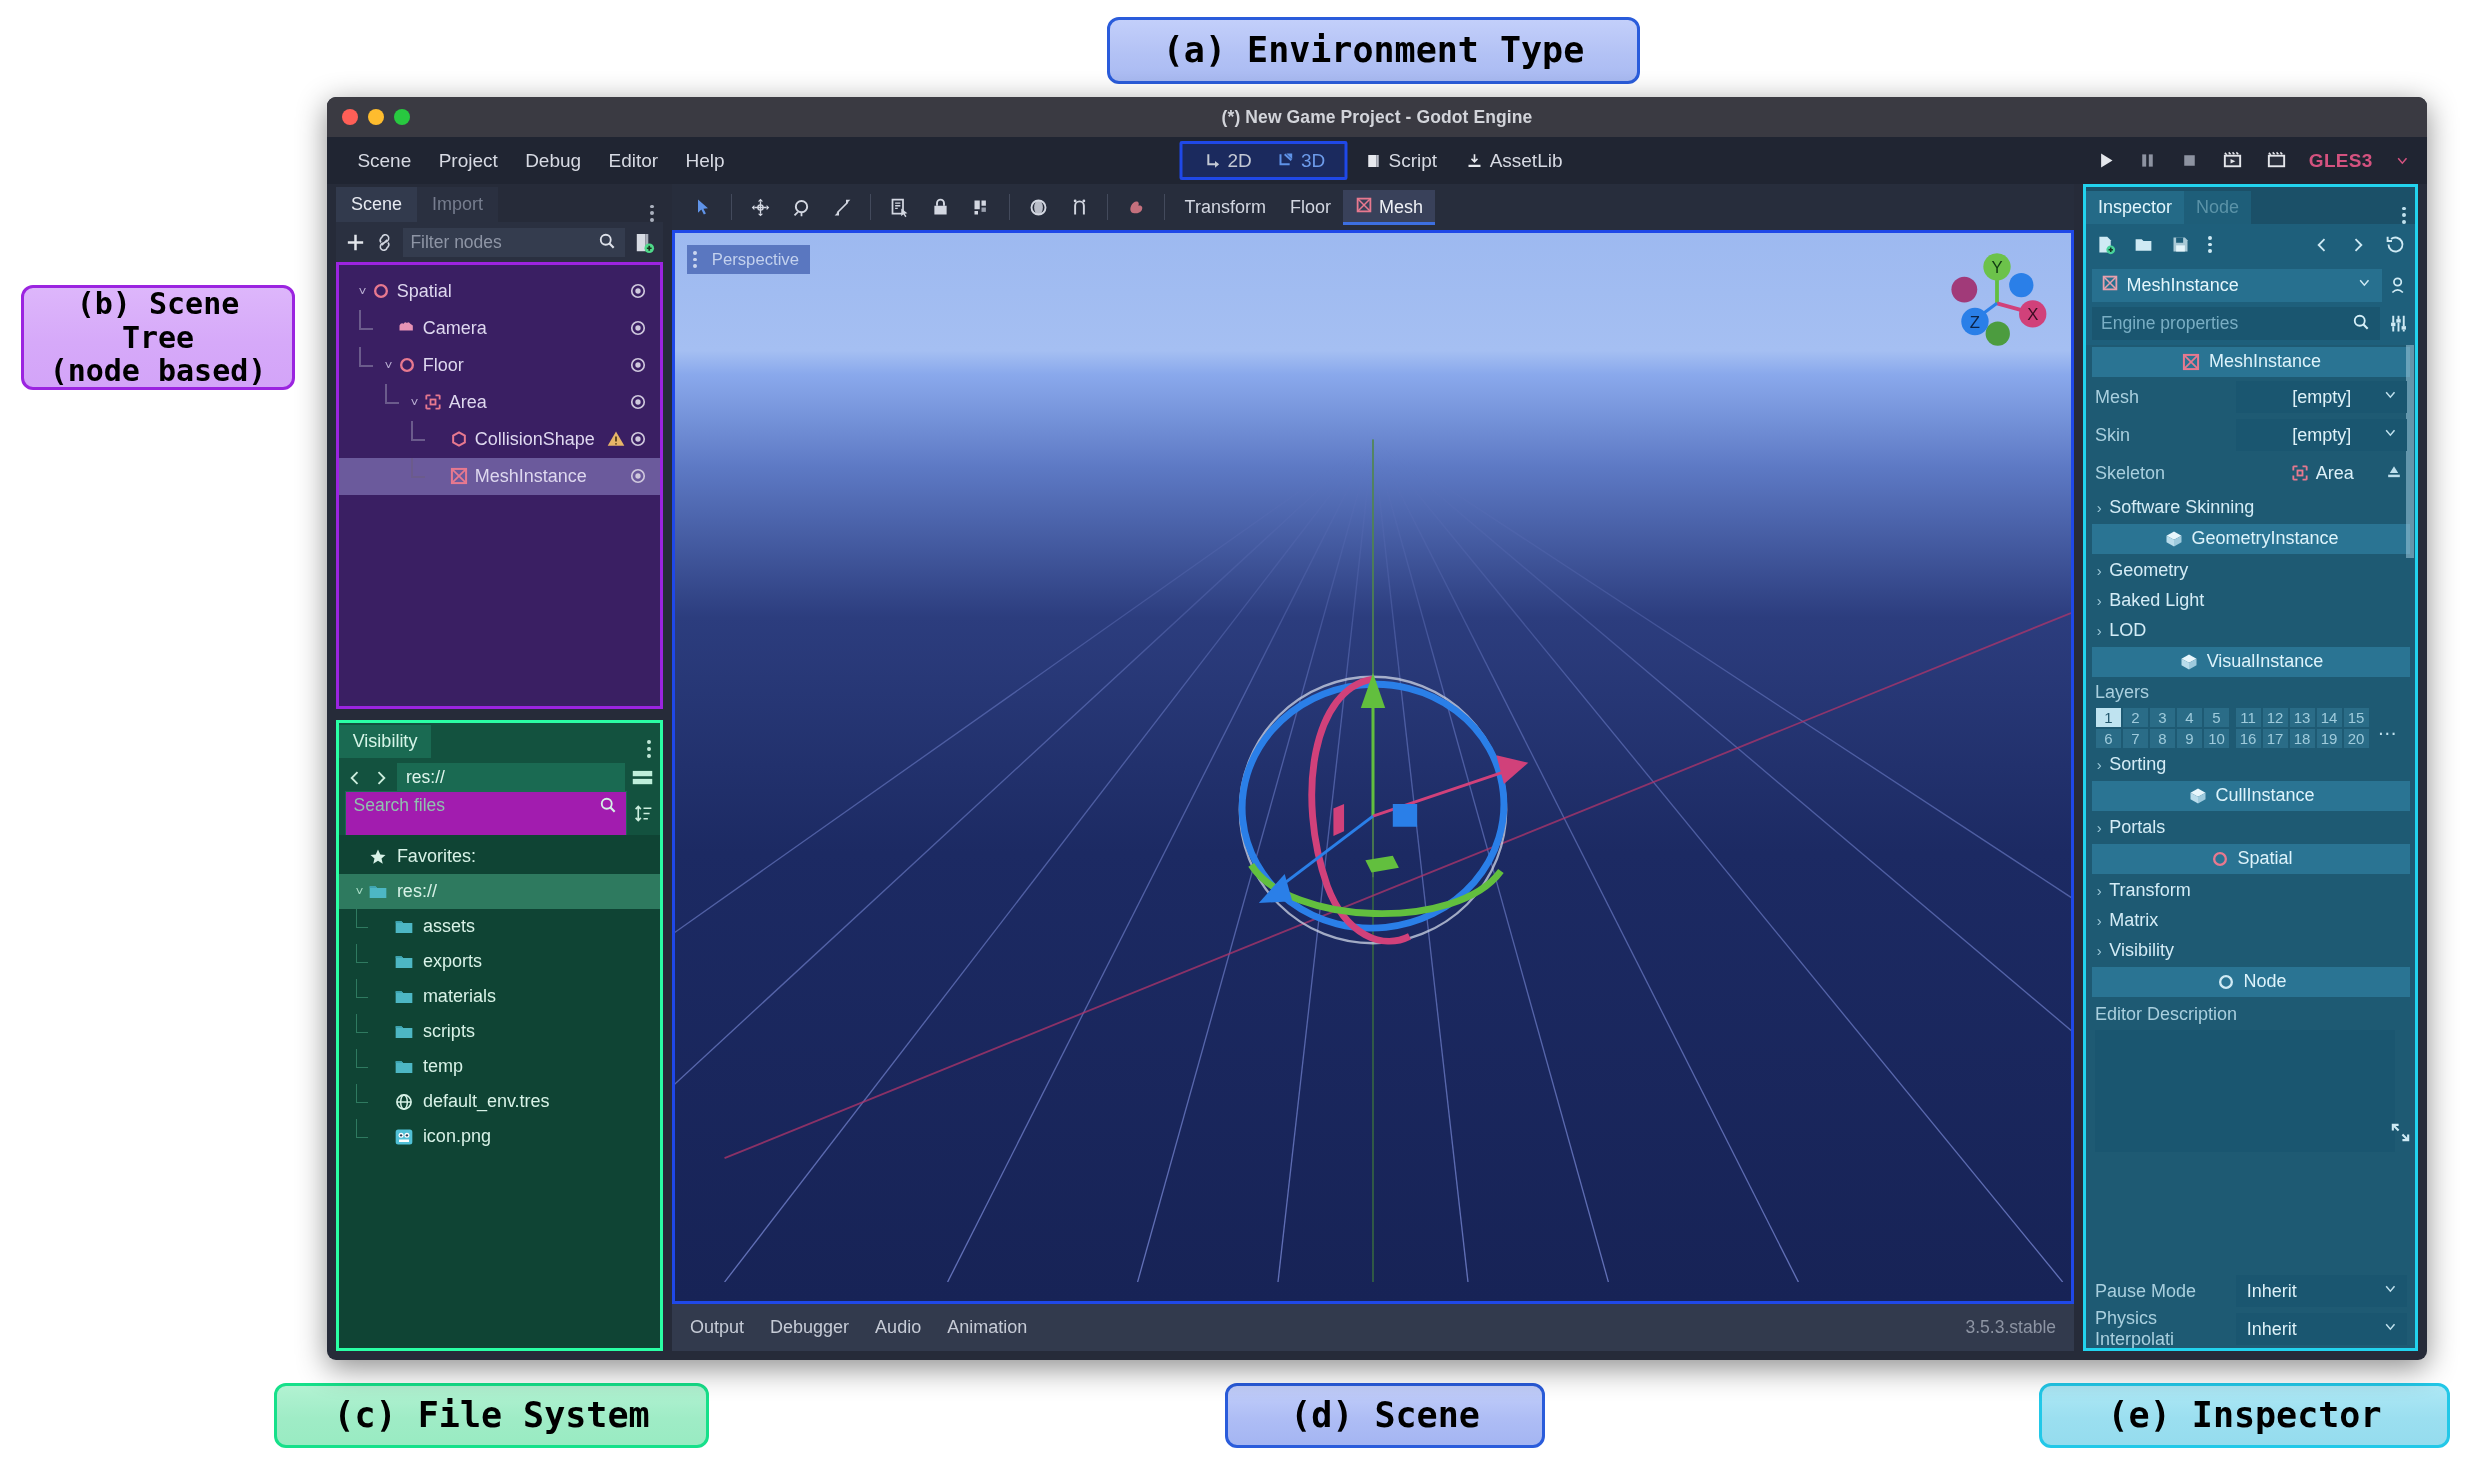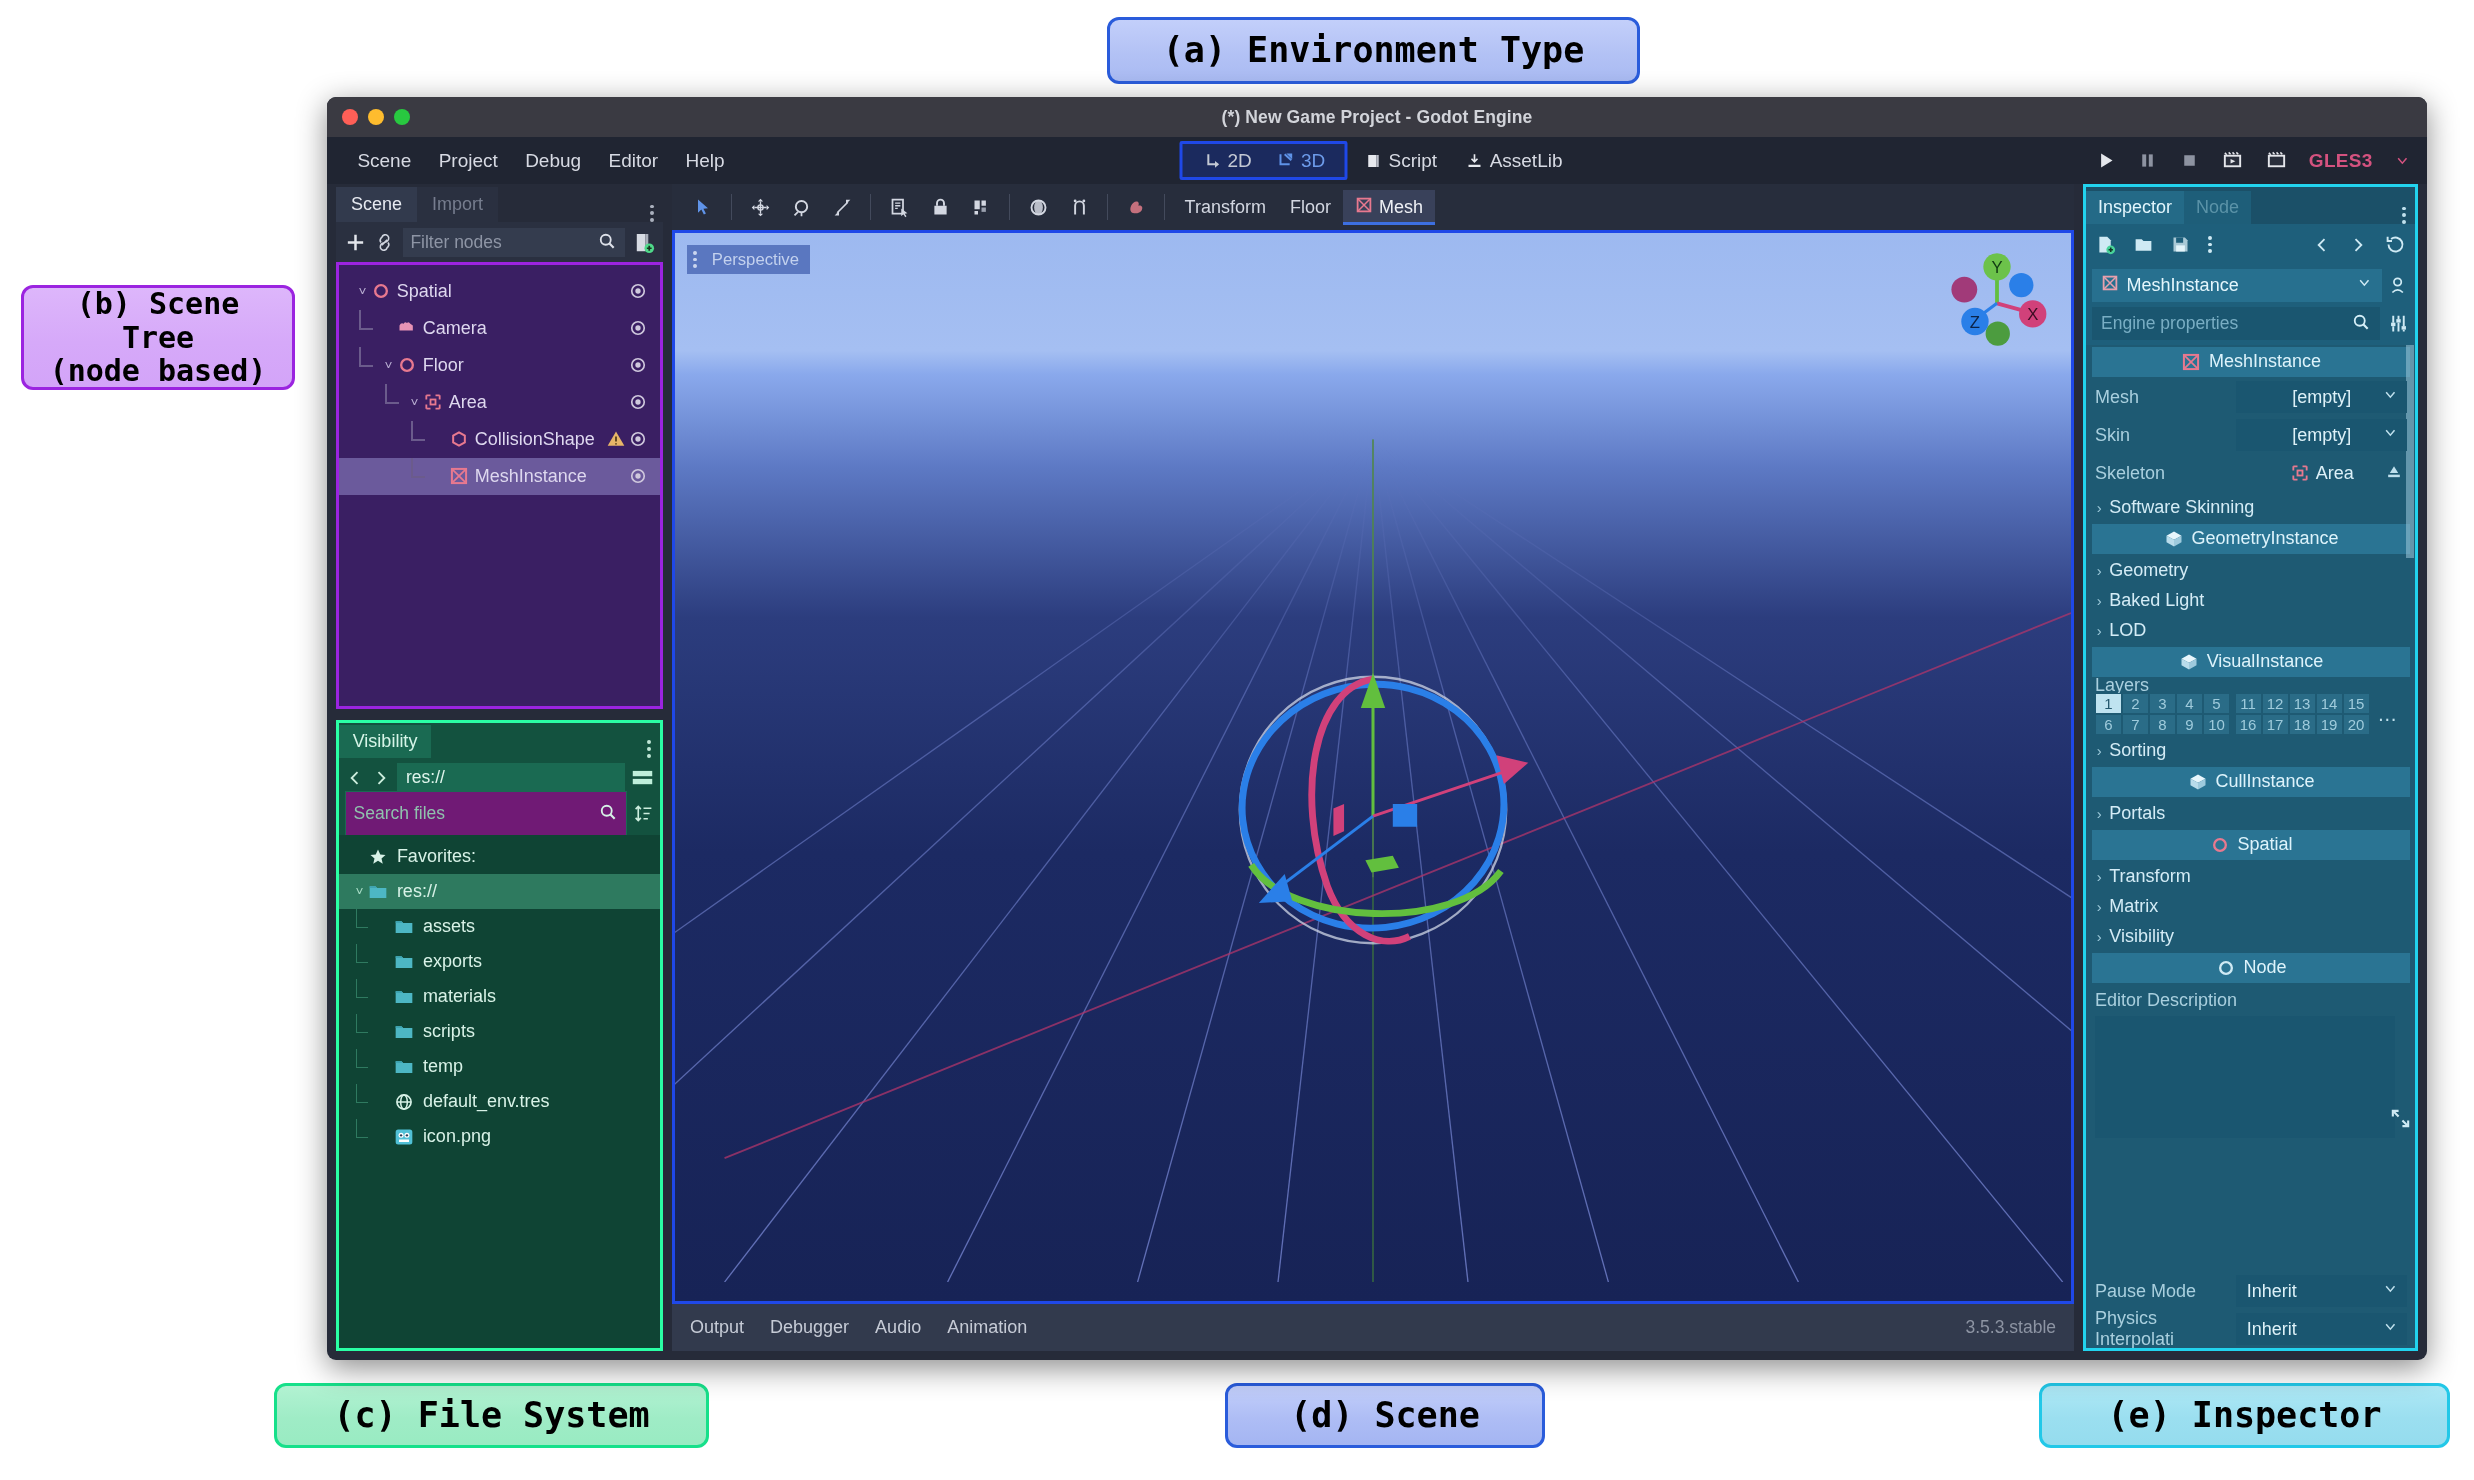--- a/index.html
+++ b/index.html
@@ -142,21 +142,21 @@
   .caret { width:13.7px; color:#b9aed2; font-size:13.7px; display:inline-block; text-align:center; }
 
   
   #fs-dock { flex:1; display:flex; flex-direction:column; min-height:0; }
   #fs-inner { flex:1; border:3px solid #2affa5; background:#0f4434; display:flex; flex-direction:column; min-height:0; }
   .fs-tabrow { display:flex; align-items:flex-end; background:#13523f; height:35px; }
   .fs-tab { font-size:18px; padding:6px 13.7px; color:#d6f5e8; background:#1a6a52; }
   .fs-navrow { display:flex; align-items:center; gap:6px; background:#13523f; padding:4.6px 6px; height:40px;}
   .fs-path { flex:1; background:#1a6a52; color:#e0f6ed; font-size:17.5px; padding:3.8px 9px; height:29px; display:flex; align-items:center;}
   .fs-searchrow { display:flex; align-items:center; gap:6px; background:#13523f; padding:0 6px 4.6px 6px; height:37px;}
-  .fs-search { flex:1; background:#701a75; display:flex; align-items:center; padding:2.3px 7.6px; height:45px; border:0.8px solid #1a6a52;}
+  .fs-search { flex:1; background:#a21caf; display:flex; align-items:flex-start; padding:2.3px 7.6px; height:45px; border:0.8px solid #1a6a52;}
   .fs-search .ph { flex:1; color:#8fc2ad; font-size:17.5px; }
   #fs-list { flex:1; background:#0f4434; padding-top:4.6px; overflow:hidden; }
   .fs-row { display:flex; align-items:center; height:35px; font-size:18px; color:#d8f2e7; padding-left:10.7px; }
   .fs-row.sel { background:#2e7a5f; }
   .fs-row .fs-lbl { margin-left:3px; }
 
   
   #center-col { flex:1; display:flex; flex-direction:column; min-width:0; }
   #scene-tabs { height:41px; display:flex; align-items:center; background:#202532; position:relative; }
   .scene-tab {
@@ -217,21 +217,21 @@
   .grp-row { height:30px; display:flex; align-items:center; gap:7.6px; padding-left:10.7px; font-size:18px; color:#d4ecf6; }
   .grp-row .ar { color:#9cc9da; font-size:15px; }
   .prop-row { height:38px; display:flex; align-items:center; padding-left:9px; font-size:18px; color:#a9cfde; gap:6px;}
   .prop-row .pname { width:135px; flex:0 0 135px; }
   .prop-val {
     flex:1; background:#1a5670; height:32px; display:flex; align-items:center;
     justify-content:center; gap:6px; color:#ddf1f8; font-size:18px; position:relative; margin-right:7.6px;
   }
   .prop-val .chev { position:absolute; right:9px; color:#bfe0ed; }
   .prop-val.plain { background:transparent; }
-  .layers-label { font-size:18px; color:#a9cfde; padding-left:9px; height:15px; display:flex; align-items:center;}
+  .layers-label { font-size:18px; color:#a9cfde; padding-left:9px; height:29px; display:flex; align-items:center;}
   .layer-grid-wrap { display:flex; align-items:center; padding-left:9px; gap:7.6px; }
   .layer-grid { display:flex; gap:4.6px; }
   .layer-col5 { display:grid; grid-template-columns: repeat(5, 27px); grid-auto-rows:21px; }
   .lcell {
     background:#2a6c87; color:#9fcbdc; font-size:15px; display:flex; align-items:center; justify-content:center;
     border:0.8px solid #1e5a73;
   }
   .lcell.on { background:#bfe3f0; color:#24586e; }
   .layer-dots { color:#bfe0ed; font-size:20px; letter-spacing:1.5px; line-height:0.5;}
   #editor-desc-label { font-size:18px; color:#a9cfde; padding-left:9px; height:32px; display:flex; align-items:center;}

